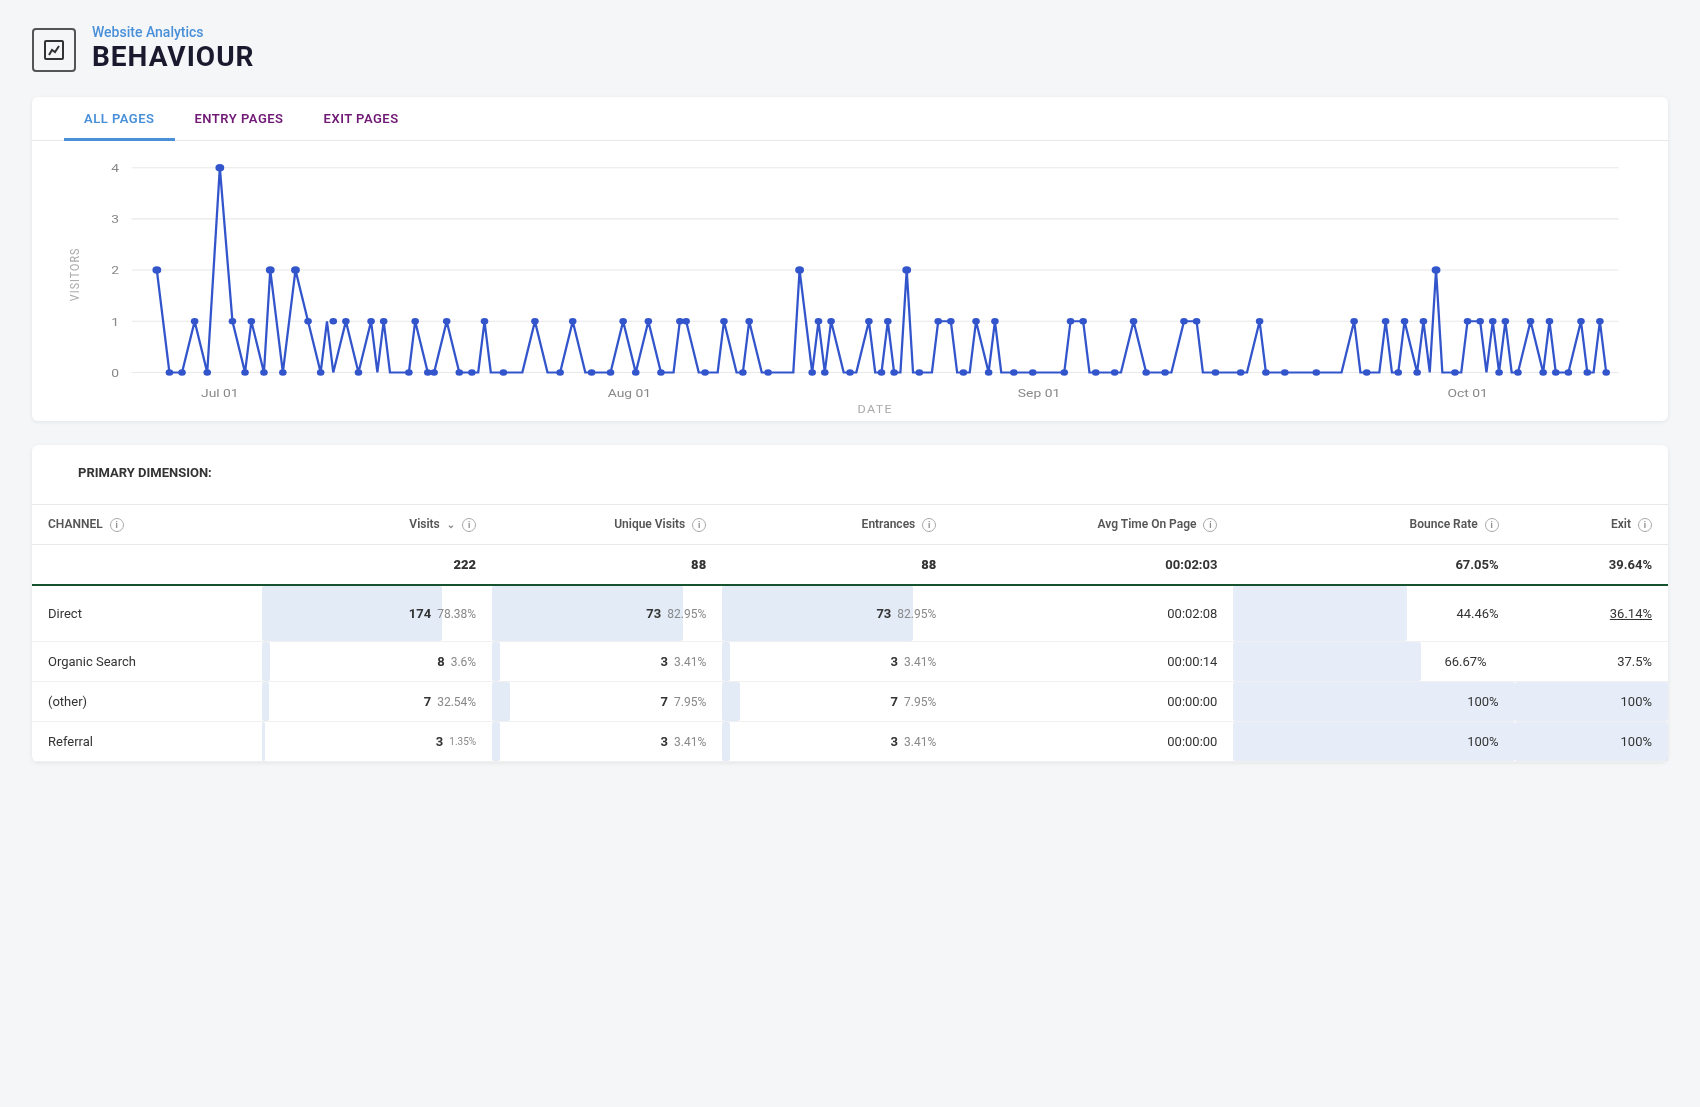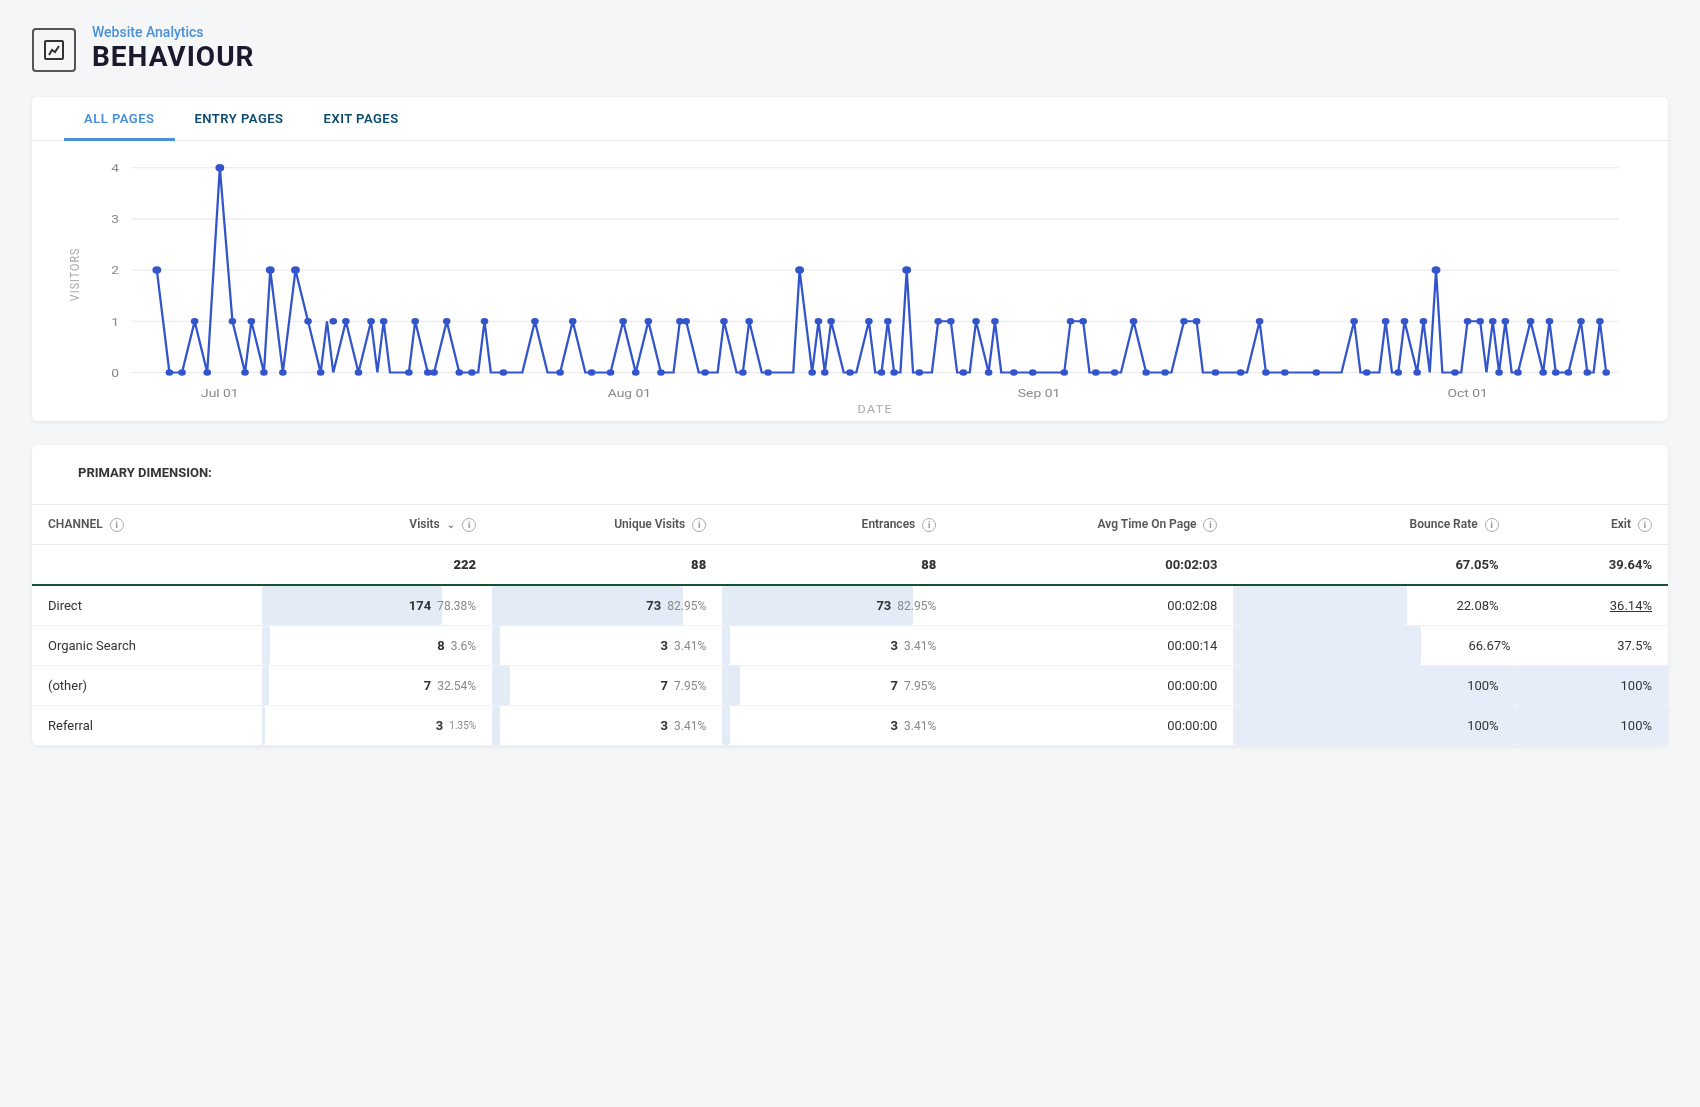--- a/index.html
+++ b/index.html
@@ -49,21 +49,21 @@
     }
     .tabs {
       display: flex;
       border-bottom: 1px solid #e8e8e8;
       padding: 0 32px;
     }
     .tab {
       padding: 14px 20px 12px;
       font-size: 13px;
       font-weight: 600;
-      color: #0c4a6e;
+      color: #701a75;
       cursor: pointer;
       letter-spacing: 0.5px;
       border-bottom: 3px solid transparent;
       margin-bottom: -1px;
     }
     .tab.active {
       color: #4a90d9;
       border-bottom: 3px solid #4a90d9;
     }
     .chart-container {
@@ -412,21 +412,21 @@
             <td><strong>222</strong></td>
             <td><strong>88</strong></td>
             <td><strong>88</strong></td>
             <td>00:02:03</td>
             <td>67.05%</td>
             <td>39.64%</td>
           </tr>
 
         <tr>
               <td class="link-cell">Direct</td>
-              <td style="position: relative; padding: 12px 16px; margin-left: 44px;">
+              <td style="position: relative; padding: 20px 16px; margin-left: 44px;">
                 <div style="position: absolute; left: 0px; top: 0px; bottom: 0px; width: 78.38%; background: rgb(200, 216, 240); opacity: 0.5; border-radius: 2px;"></div>
                 <div style="position: relative; display: flex; justify-content: flex-end; gap: 6px; align-items: center;">
                   <strong>174</strong> 
                   <span style="color:#888;font-size:12px;">78.38%</span>
                 </div>
               </td>
               <td style="position: relative; padding: 12px 16px;">
                 <div style="position: absolute; left: 0px; top: 0px; bottom: 0px; width: 82.95%; background: rgb(200, 216, 240); opacity: 0.5; border-radius: 2px;"></div>
                 <div style="position: relative; display: flex; justify-content: flex-end; gap: 6px; align-items: center;">
                   <strong>73</strong> 
@@ -436,21 +436,21 @@
               <td style="position: relative; padding: 12px 16px;">
                 <div style="position: absolute; left: 0px; top: 0px; bottom: 0px; width: 82.95%; background: rgb(200, 216, 240); opacity: 0.5; border-radius: 2px;"></div>
                 <div style="position: relative; display: flex; justify-content: flex-end; gap: 6px; align-items: center;">
                   <strong>73</strong> 
                   <span style="color:#888;font-size:12px;">82.95%</span>
                 </div>
               </td>
               <td>00:02:08</td>
               <td style="position: relative; padding: 12px 16px;">
                 <div style="position: absolute; left: 0px; top: 0px; bottom: 0px; width: 61.64%; background: rgb(200, 216, 240); opacity: 0.45; border-radius: 2px;"></div>
-                <div style="position: relative; display: flex; justify-content: flex-end;">22.08%</div>
+                <div style="position: relative; display: flex; justify-content: flex-end;">44.46%</div>
               </td>
               <td style="position: relative; padding: 12px 16px; text-decoration: underline;">
                 <div style="position: relative; display: flex; justify-content: flex-end;">36.14%</div>
               </td>
             </tr>
             <tr>
               <td class="link-cell">Organic Search</td>
               <td style="position: relative; padding: 12px 16px;">
                 <div style="position: absolute; left: 0px; top: 0px; bottom: 0px; width: 3.6%; background: rgb(200, 216, 240); opacity: 0.5; border-radius: 2px;"></div>
                 <div style="position: relative; display: flex; justify-content: flex-end; gap: 6px; align-items: center;">
@@ -466,21 +466,21 @@
                 </div>
               </td>
               <td style="position: relative; padding: 12px 16px;">
                 <div style="position: absolute; left: 0px; top: 0px; bottom: 0px; width: 3.41%; background: rgb(200, 216, 240); opacity: 0.5; border-radius: 2px;"></div>
                 <div style="position: relative; display: flex; justify-content: flex-end; gap: 6px; align-items: center;">
                   <strong>3</strong> 
                   <span style="color:#888;font-size:12px;">3.41%</span>
                 </div>
               </td>
               <td>00:00:14</td>
-              <td style="position: relative; padding: 12px 4px;">
+              <td style="position: relative; padding: 12px 28px;">
                 <div style="position: absolute; left: 0px; top: 0px; bottom: 0px; width: 66.67%; background: rgb(200, 216, 240); opacity: 0.45; border-radius: 2px;"></div>
                 <div style="position: relative; display: flex; justify-content: flex-end;">66.67%</div>
               </td>
               <td style="position: relative; padding: 12px 16px;">
                 <div style="position: relative; display: flex; justify-content: flex-end;">37.5%</div>
               </td>
             </tr>
             <tr>
               <td class="link-cell">(other)</td>
               <td style="position: relative; padding: 12px 16px;">

